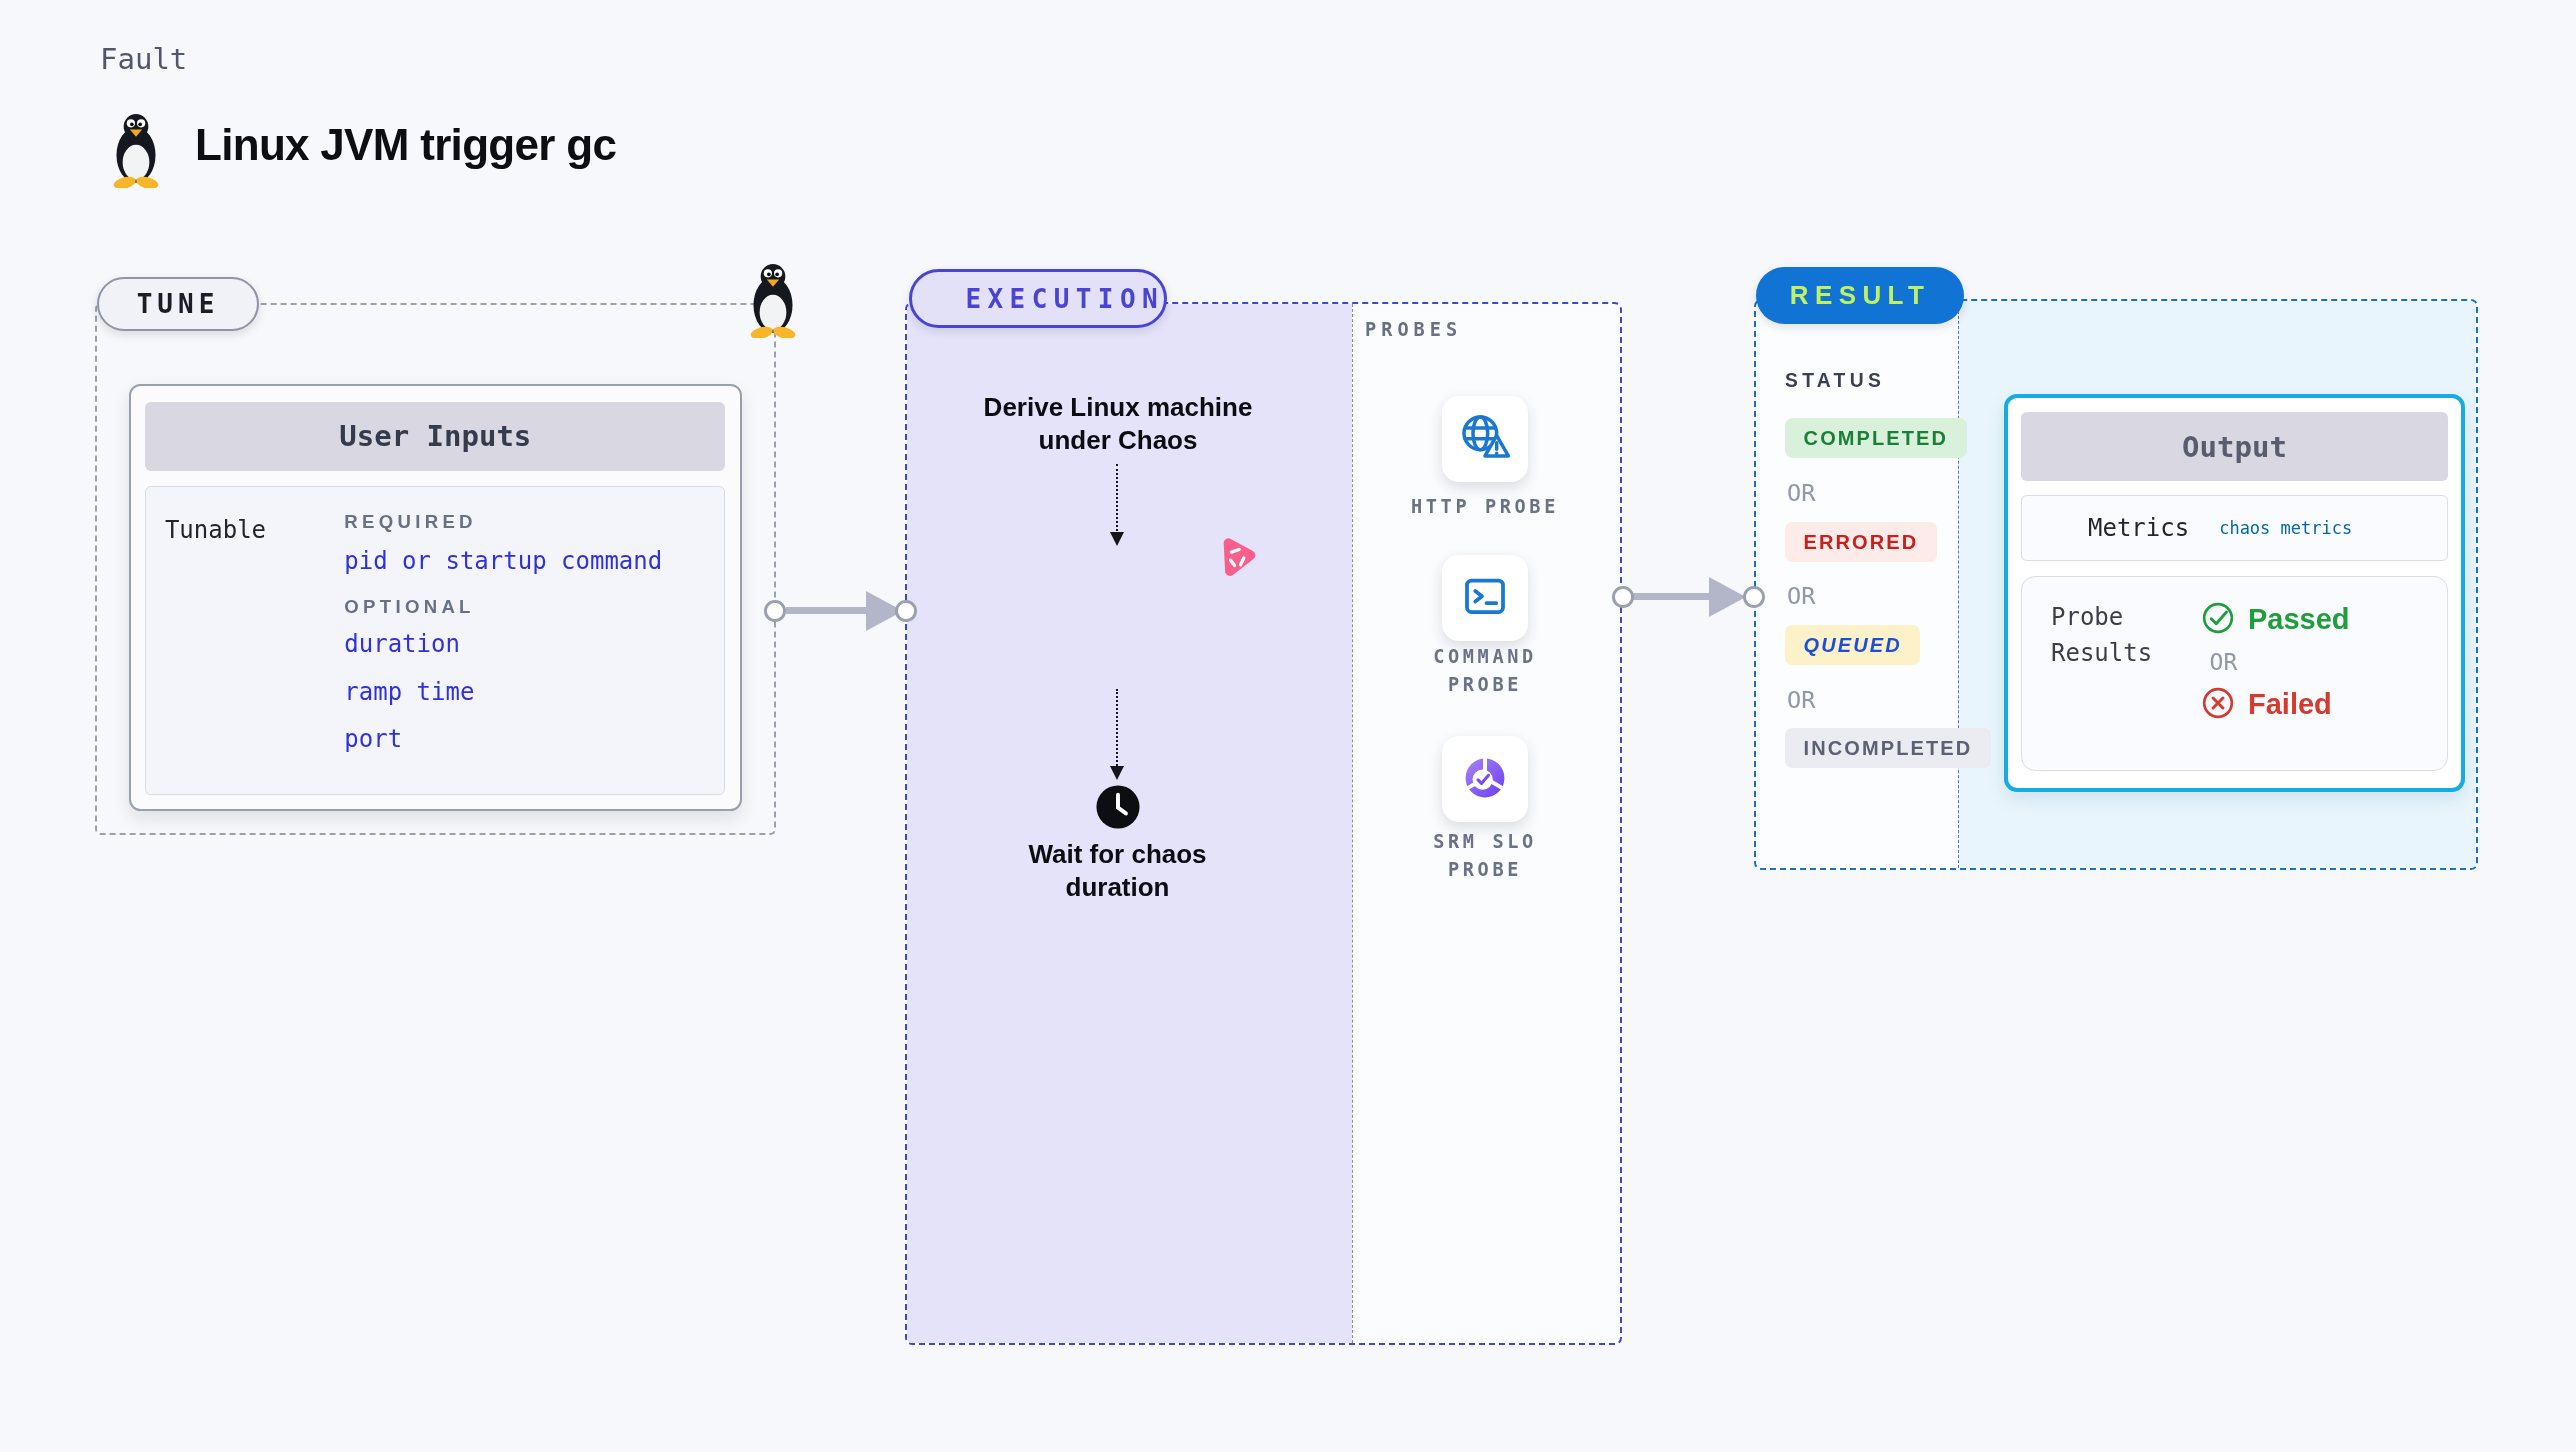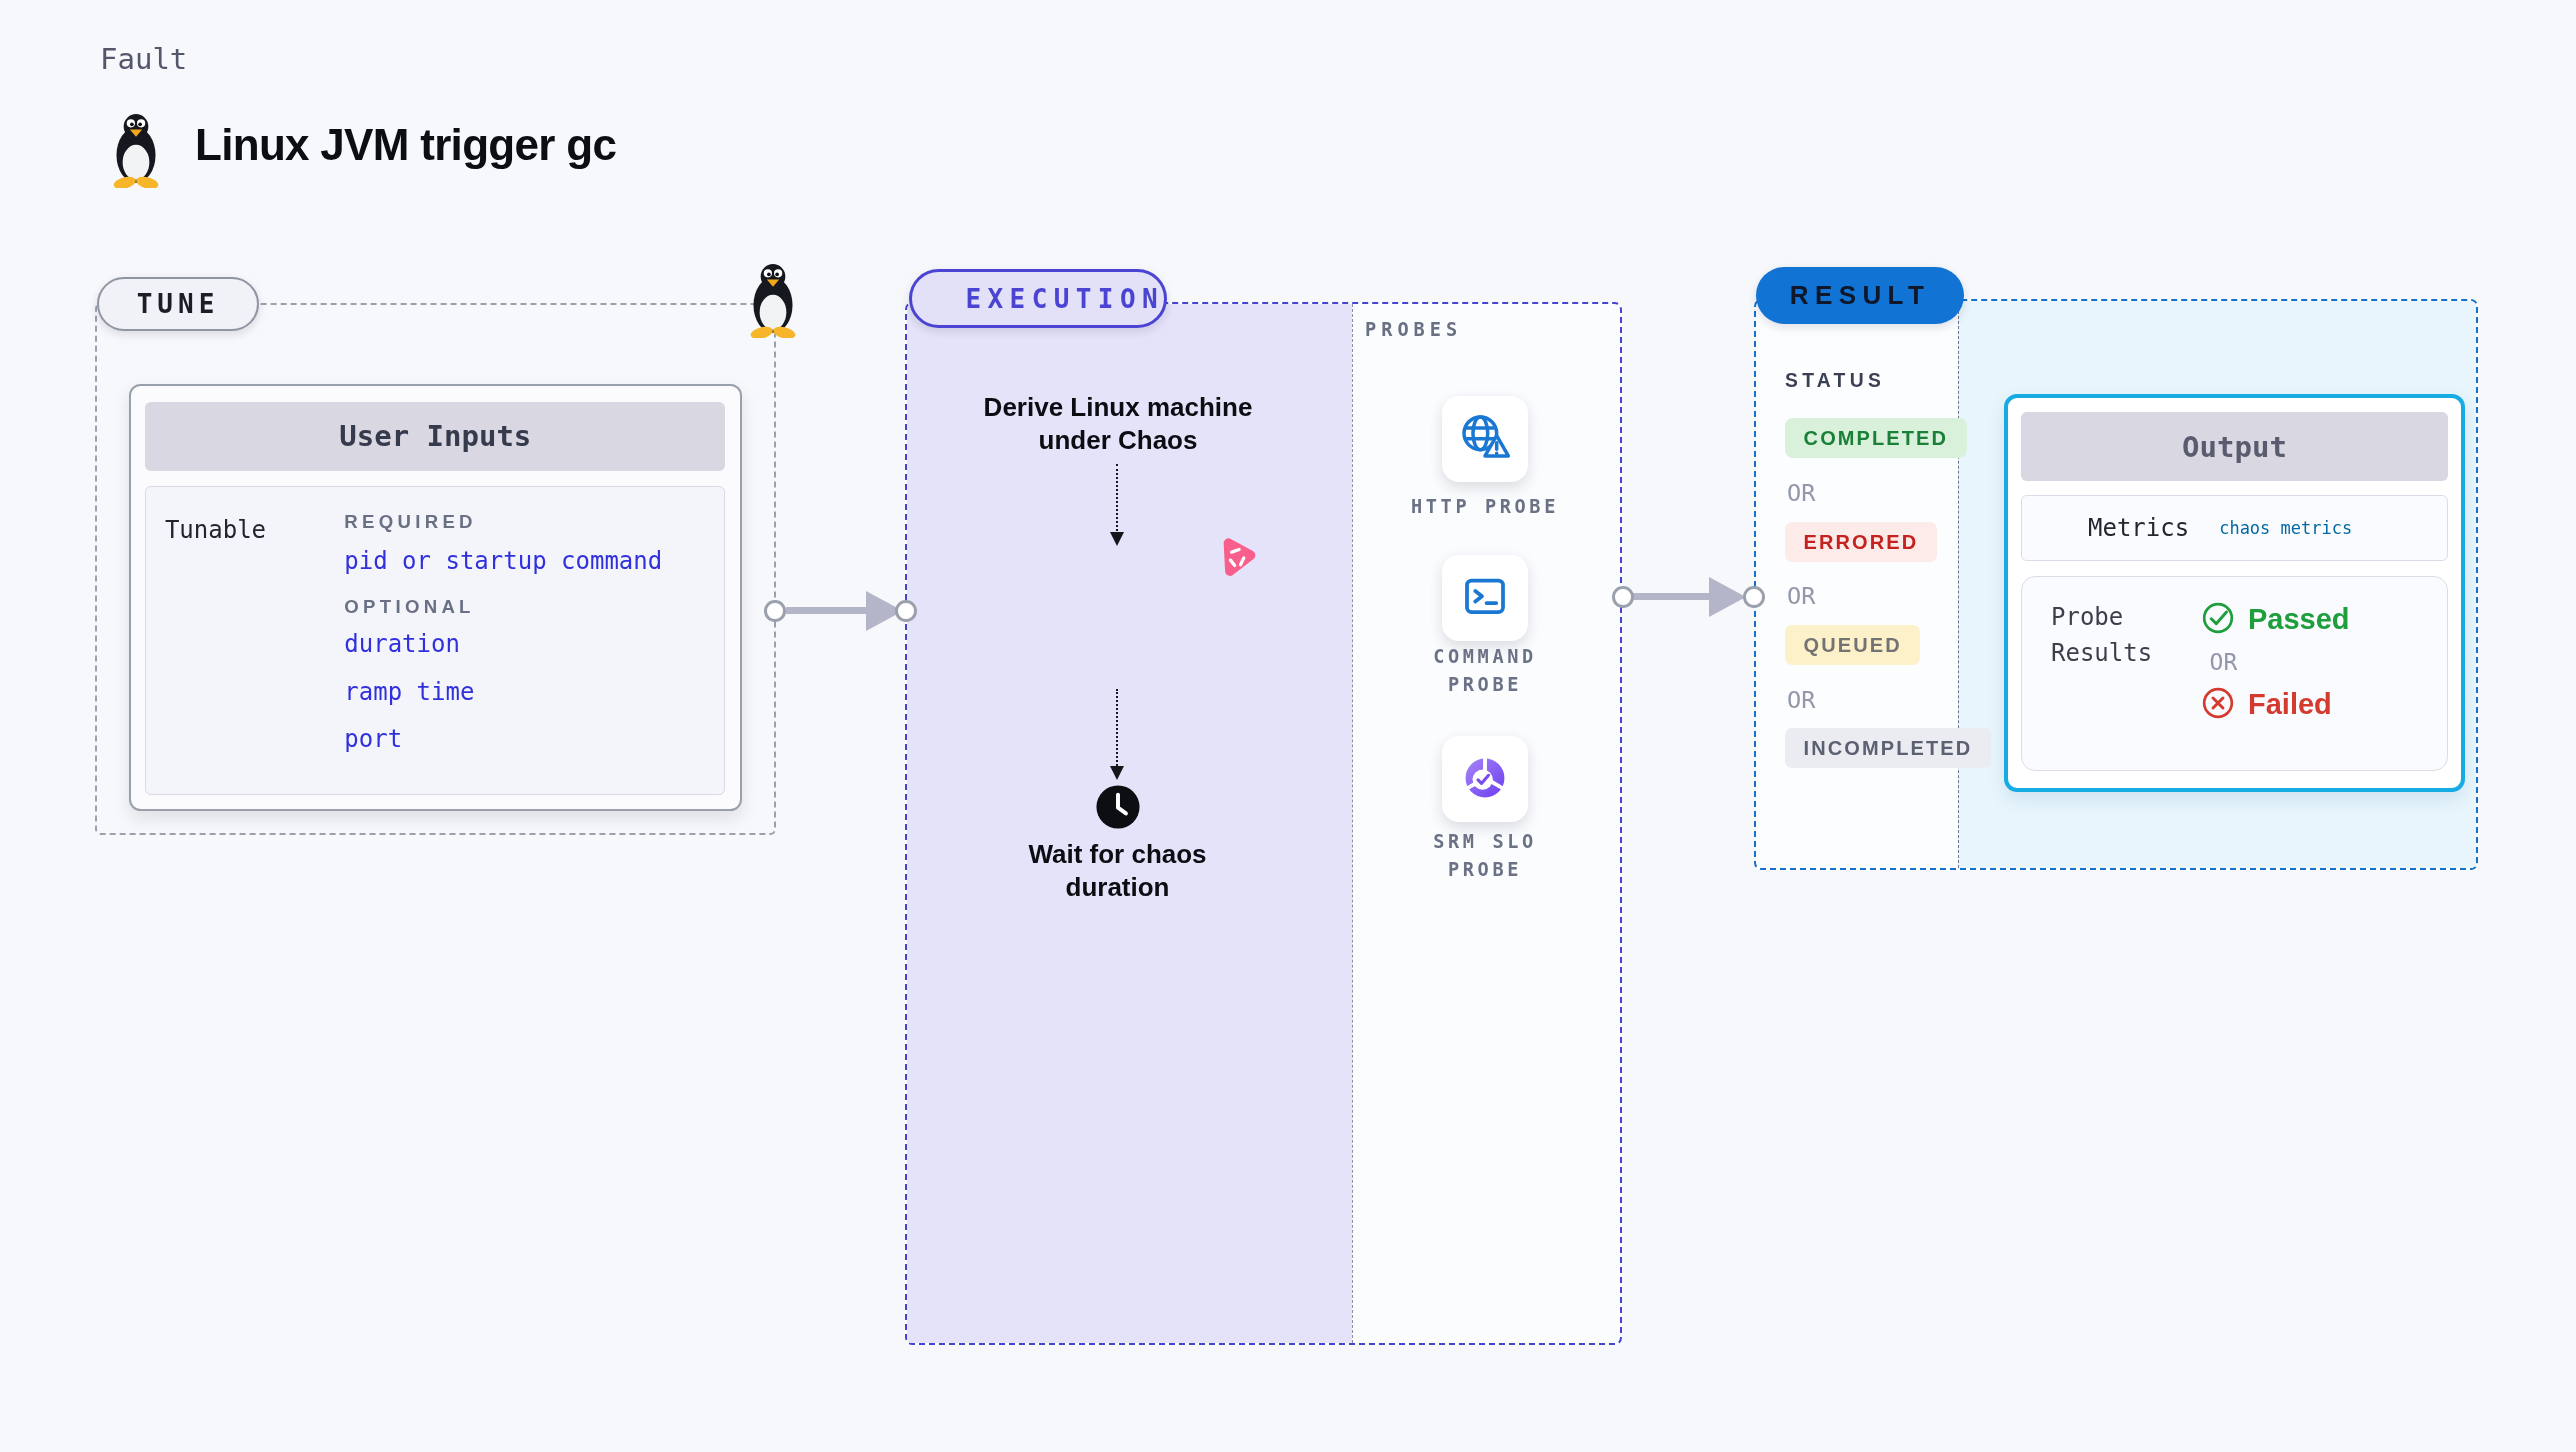--- a/index.html
+++ b/index.html
@@ -61,27 +61,27 @@
               box-shadow:0 5.7px 14.3px rgba(30,34,60,.14);display:flex;align-items:center;justify-content:center;z-index:3;}
   .probe-label{left:1392px;width:186px;text-align:center;font-size:18.6px;font-weight:bold;letter-spacing:3.6px;
                color:#6b7285;line-height:1.5;z-index:3;}
 
   
   .result-box{left:1754px;top:299px;width:724px;height:571px;border:2.9px dashed #1571c9;border-radius:7.2px;
               background:#fcfdff;overflow:hidden;}
   .result-cyan{position:absolute;left:202px;top:0;right:0;height:100%;background:#e8f5fc;}
   .result-sep{position:absolute;left:202px;top:0;height:100%;border-left:1.4px dashed #6f7484;}
   .result-pill{left:1756px;top:267px;width:208px;height:57px;background:#1173d3;
-               font-size:26px;font-weight:bold;letter-spacing:6.4px;color:#0f172a;z-index:5;}
+               font-size:26px;font-weight:bold;letter-spacing:6.4px;color:#bef264;z-index:5;}
   .status-label{left:1785px;top:370px;font-size:19.3px;font-weight:bold;letter-spacing:4.3px;color:#3b3f54;z-index:3;}
   .status-badge{display:inline-block;padding:8.6px 18.6px;border-radius:7.2px;font-size:20px;font-weight:bold;
                 letter-spacing:2.1px;z-index:3;}
   .badge-success{background:#d9f0da;color:#1a8038;}
   .badge-error{background:#fcebe9;color:#c5221f;}
-  .badge-warning{background:#fdf1ca;color:#737373;}
+  .badge-warning{background:#fdf1ca;color:#1d4ed8;font-style:italic;}
   .badge-neutral{background:#ebecf2;color:#5b6072;}
   .or-text{font-size:23.6px;color:#9297ab;z-index:3;}
 
   .output-card{left:2004px;top:394px;width:461px;height:398px;background:#ffffff;border:4.3px solid #17abe3;
                border-radius:13px;box-shadow:0 7.2px 18.6px rgba(0,80,140,.10);z-index:3;}
   .output-head{left:13px;top:14.3px;width:427px;height:69px;background:#d9d8e2;border-radius:5.7px;
                font-size:29px;font-weight:bold;color:#585c6e;}
   .output-row{left:13px;width:427px;background:#fafbfe;border:1.4px solid #dadde5;border-radius:5.7px;padding-left:37px;}
   .metrics-row{top:97px;height:66px;display:flex;align-items:center;}
   .metrics-label{margin-left:29px;font-size:24px;color:#23262f;}

